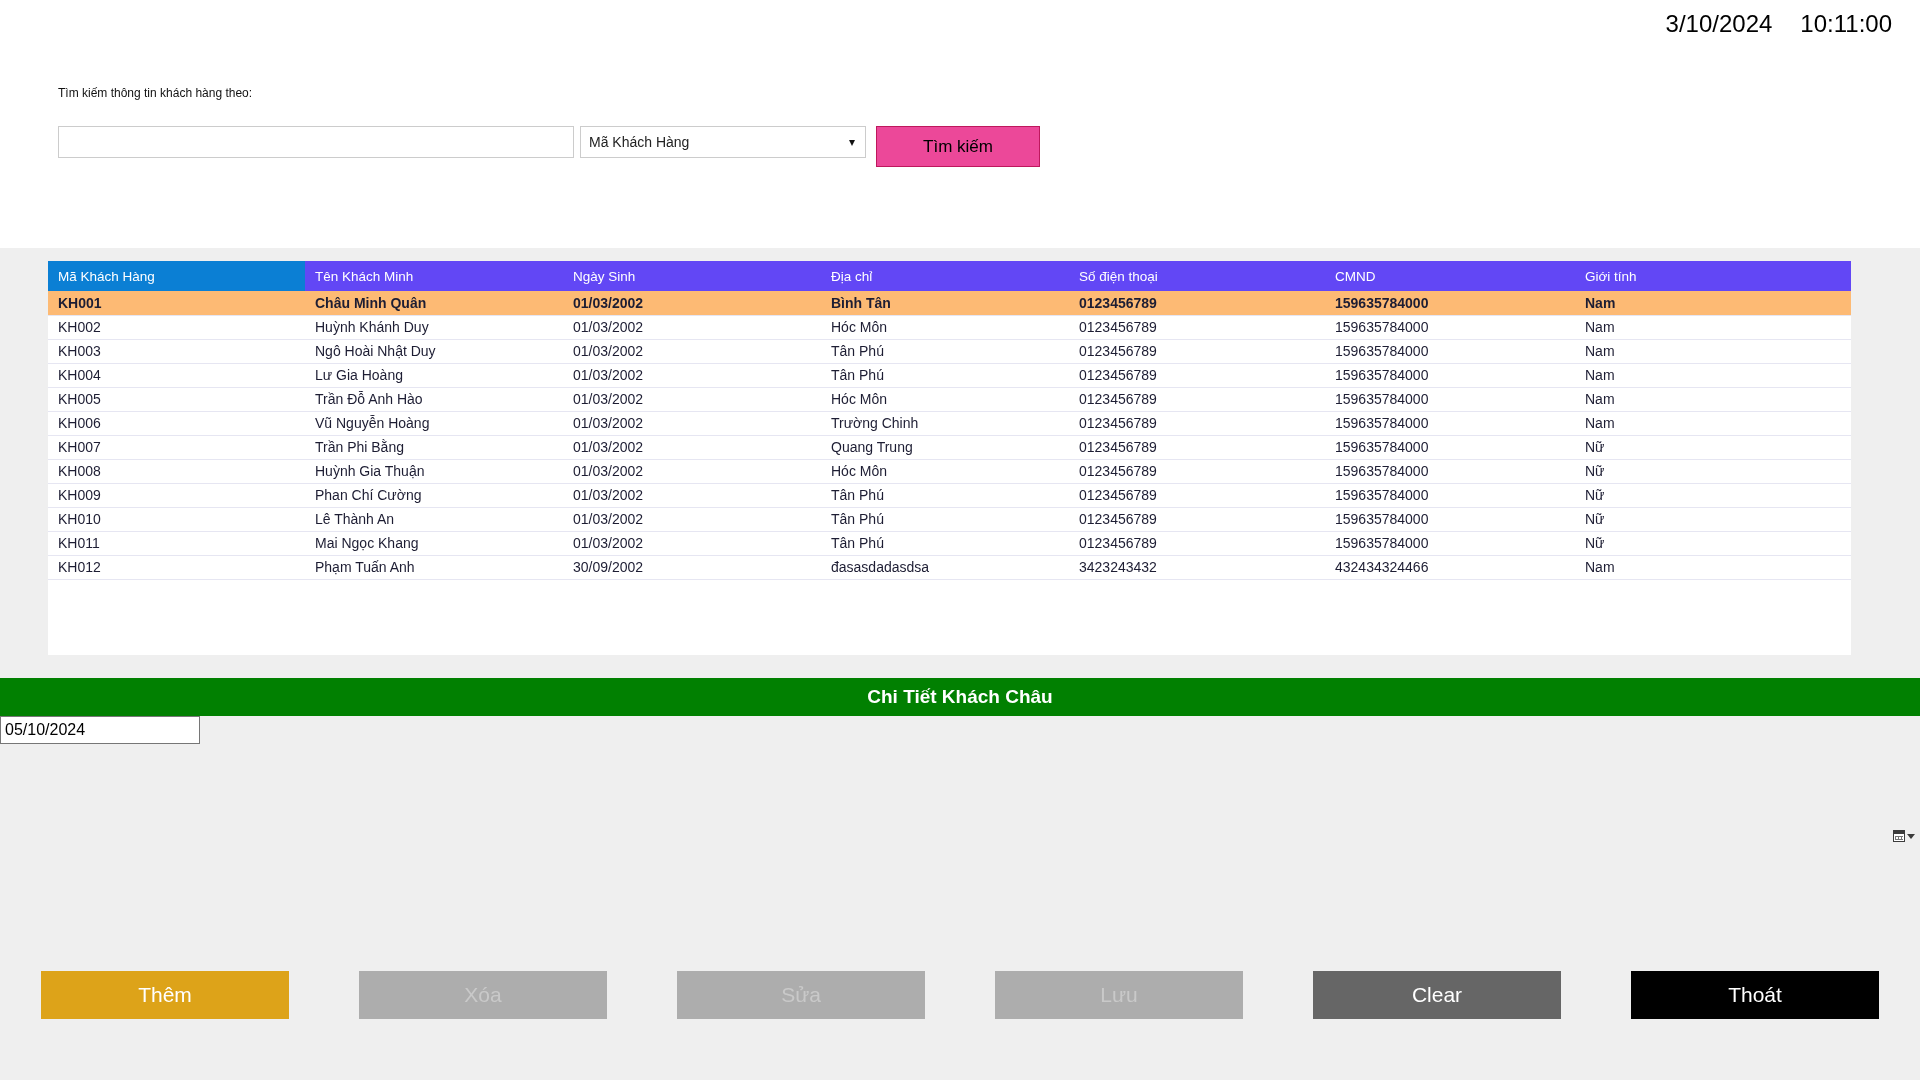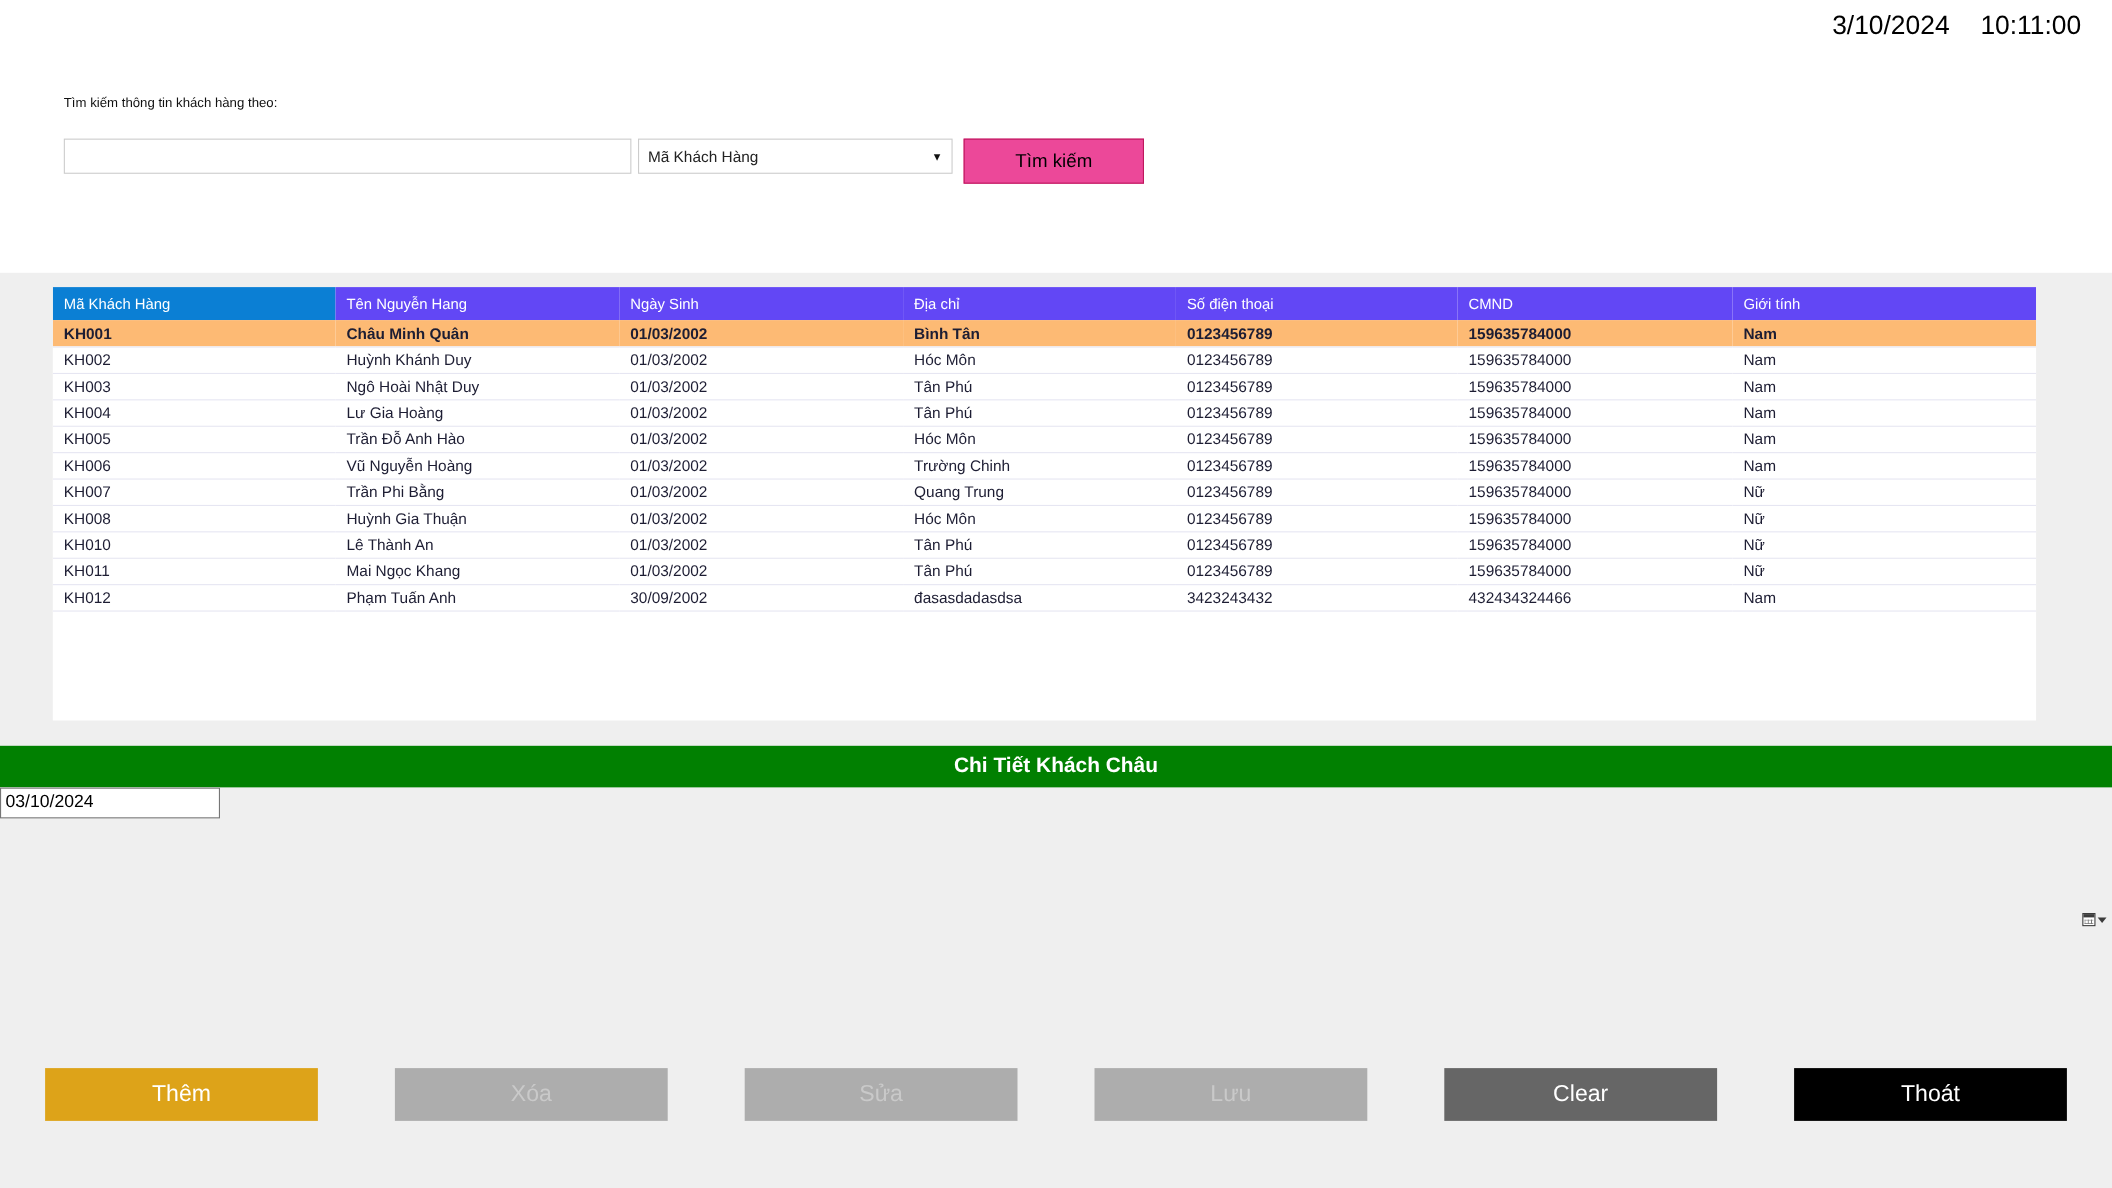--- a/index.html
+++ b/index.html
@@ -274,21 +274,21 @@
           <col class="c1">
           <col class="c2">
           <col class="c3">
           <col class="c4">
           <col class="c5">
           <col class="c6">
       </colgroup>
       <thead>
         <tr>
           <th class="first">Mã Khách Hàng</th>
-          <th>Tên Nguyễn Hang</th>
+          <th>Tên Khách Minh</th>
           <th>Ngày Sinh</th>
           <th>Địa chỉ</th>
           <th>Số điện thoại</th>
           <th>CMND</th>
           <th>Giới tính</th>
         </tr>
       </thead>
       <tbody id="grid-body">
           <tr class="selected">
             <td>KH001</td>
@@ -356,20 +356,29 @@
           <tr>
             <td>KH008</td>
             <td>Huỳnh Gia Thuận</td>
             <td>01/03/2002</td>
             <td>Hóc Môn</td>
             <td>0123456789</td>
             <td>159635784000</td>
             <td>Nữ</td>
           </tr>
           <tr>
+            <td>KH009</td>
+            <td>Phan Chí Cường</td>
+            <td>01/03/2002</td>
+            <td>Tân Phú</td>
+            <td>0123456789</td>
+            <td>159635784000</td>
+            <td>Nữ</td>
+          </tr>
+          <tr>
             <td>KH010</td>
             <td>Lê Thành An</td>
             <td>01/03/2002</td>
             <td>Tân Phú</td>
             <td>0123456789</td>
             <td>159635784000</td>
             <td>Nữ</td>
           </tr>
           <tr>
             <td>KH011</td>
@@ -391,21 +400,21 @@
           </tr>
         </tbody>
     </table>
   </div>
 
   <div class="section-head">Chi Tiết Khách Châu</div>
 
   <div class="form-area">
 
     <div class="box-ngay">
-      <span>03/10/2024</span>
+      <span>05/10/2024</span>
       <span class="dp-icons">
         <span class="cal-glyph"></span>
         <span class="dp-arrow"></span>
       </span>
     </div>
 
   </div>
 
   <div class="actions">
     <button class="btn b-them" type="button">Thêm</button>

